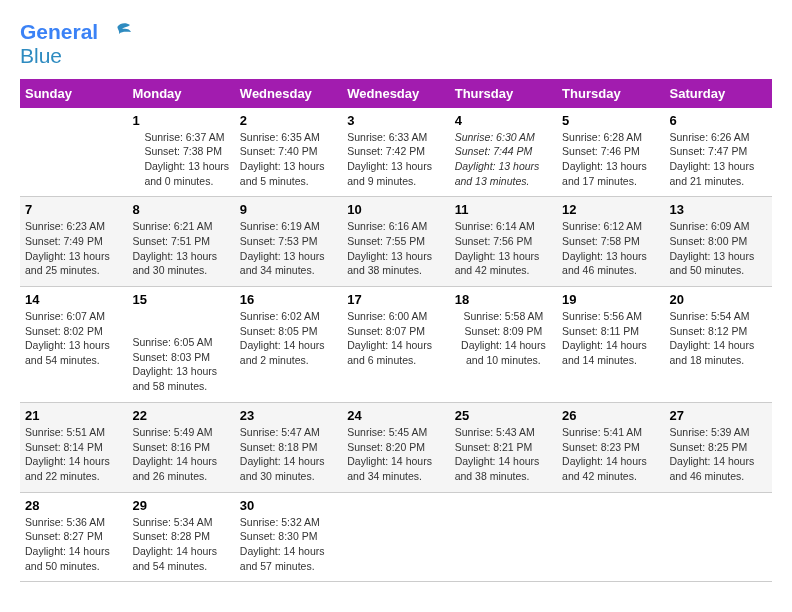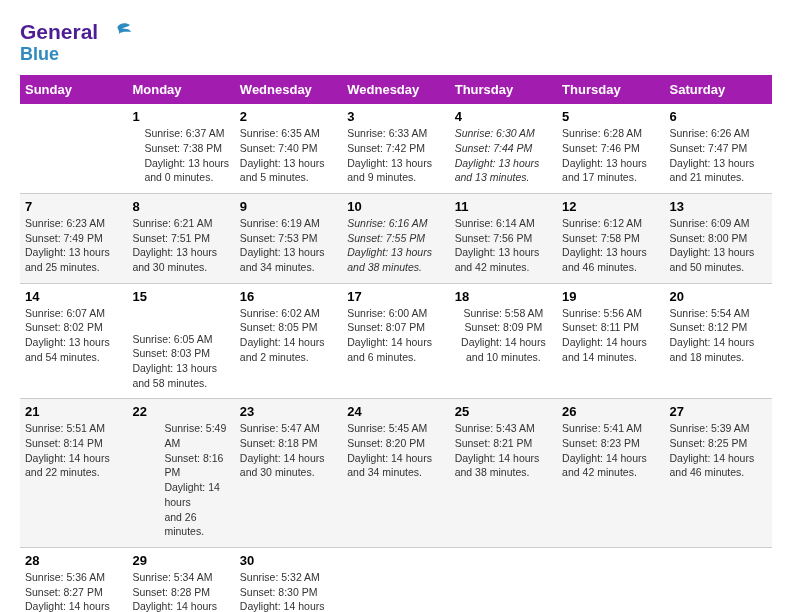--- a/index.html
+++ b/index.html
@@ -69,27 +69,27 @@
       font-size: 10.5px;
       line-height: 1.4;
     }
   </style>
 </head>
 <body>
 
 <div class="header">
   <div class="logo">
     <div>
-      <div style="font-size:21px;font-weight:bold;color:#4c1d95;line-height:1.15;">
+      <div style="font-size:21px;font-weight:bold;color:#3b82f6;line-height:1.15;">
         General
         <svg style="display:inline;vertical-align:middle;" width="28" height="22" viewBox="0 0 28 22">
           <path d="M14 4 C16 1, 22 0, 26 3 C24 5, 20 5, 18 7 C22 6, 26 7, 27 10 C23 10, 18 9, 15 12 C16 8, 12 6, 14 4Z" fill="#2e8bc0"></path>
         </svg>
       </div>
-      <div style="font-size:18px;font-weight:bold;color:#2e8bc0;line-height:1.15;">Blue</div>
+      <div style="font-size:21px;font-weight:normal;color:#2e8bc0;line-height:1.15;">Blue</div>
     </div>
   </div>
   <div class="title-block">
     <div class="main-title"></div>
     <div class="subtitle"></div>
   </div>
 </div>
 
 <table>
   <thead>
@@ -166,21 +166,21 @@
         </td>
         <td>
           <span class="date-num">9</span>
           <div class="cell-info" style="white-space: pre-line;">Sunrise: 6:19 AM
 Sunset: 7:53 PM
 Daylight: 13 hours
 and 34 minutes.</div>
         </td>
         <td>
           <span class="date-num">10</span>
-          <div class="cell-info" style="white-space: pre-line; font-style: italic;">Sunrise: 6:16 AM
+          <div class="cell-info" style="white-space: pre-line;">Sunrise: 6:16 AM
 Sunset: 7:55 PM
 Daylight: 13 hours
 and 38 minutes.</div>
         </td>
         <td>
           <span class="date-num">11</span>
           <div class="cell-info" style="white-space: pre-line;">Sunrise: 6:14 AM
 Sunset: 7:56 PM
 Daylight: 13 hours
 and 42 minutes.</div>
@@ -254,21 +254,21 @@
       <tr>
         <td>
           <span class="date-num">21</span>
           <div class="cell-info" style="white-space: pre-line;">Sunrise: 5:51 AM
 Sunset: 8:14 PM
 Daylight: 14 hours
 and 22 minutes.</div>
         </td>
         <td>
           <span class="date-num">22</span>
-          <div class="cell-info" style="white-space: pre-line; margin-left: 32px;">Sunrise: 5:49 AM
+          <div class="cell-info" style="white-space: pre-line;">Sunrise: 5:49 AM
 Sunset: 8:16 PM
 Daylight: 14 hours
 and 26 minutes.</div>
         </td>
         <td>
           <span class="date-num">23</span>
           <div class="cell-info" style="white-space: pre-line;">Sunrise: 5:47 AM
 Sunset: 8:18 PM
 Daylight: 14 hours
 and 30 minutes.</div>

